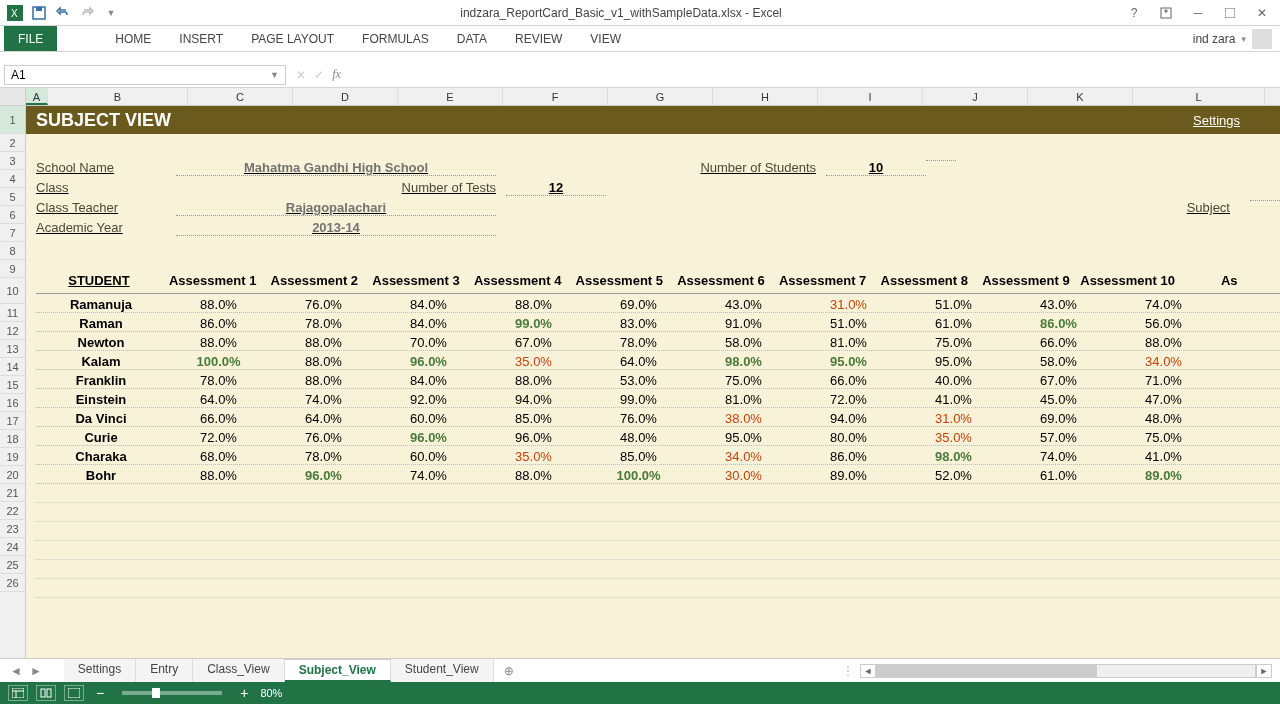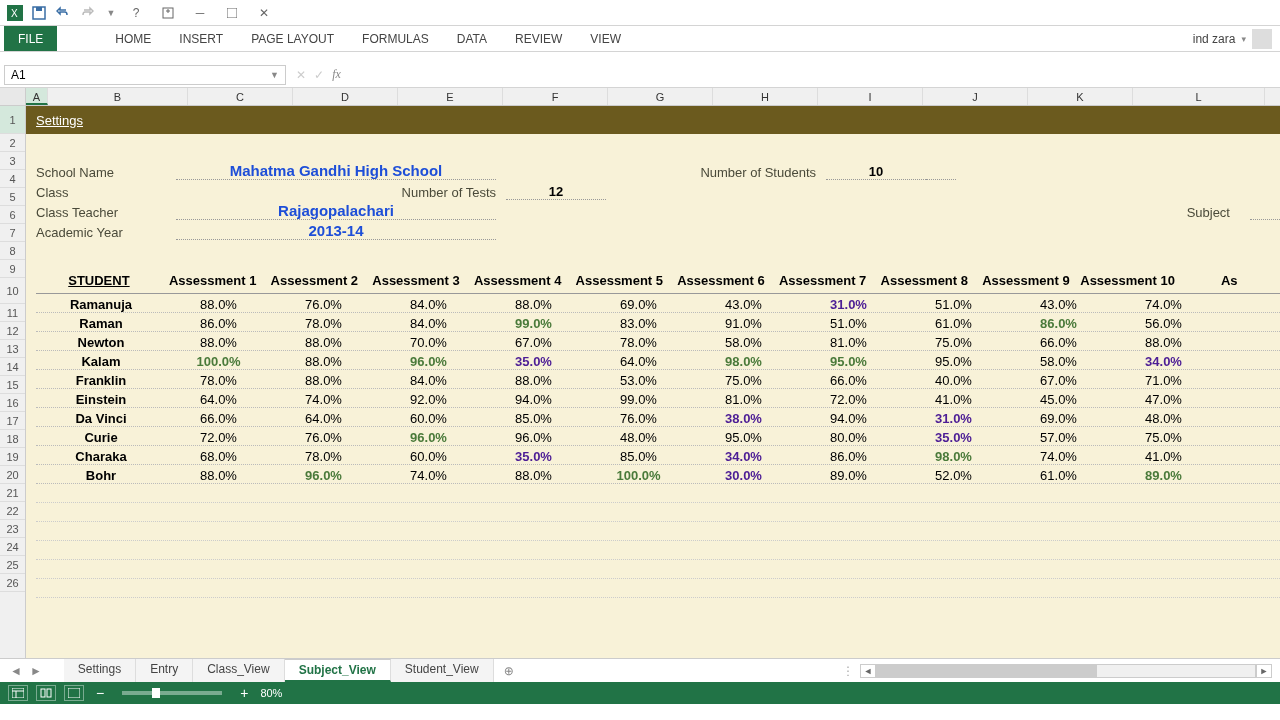--- a/index.html
+++ b/index.html
@@ -43,39 +43,39 @@
   
   .cells { flex: 1; position: relative; background: #f8f2d8; overflow: hidden; }
   
   
   .banner { height: 28px; background: #6b5a1e; color: #fff; display: flex; align-items: center; padding: 0 10px; font-size: 18px; font-weight: bold; }
   .banner-title { flex: 1; }
   .banner-link { color: #fff; text-decoration: underline; font-size: 13px; font-weight: normal; cursor: pointer; margin-right: 30px;}
   
   
   .info-area { padding: 8px 0 8px 10px; }
-  .info-row { display: flex; height: 20px; align-items: flex-end; }
+  .info-row { display: flex; height: 20px; align-items: flex-start; text-decoration: underline; }
   .info-label { width: 140px; color: #4a4a3a; font-size: 13px; }
-  .info-val { width: 320px; text-align: center; border-bottom: 1px dotted #999; font-size: 15px; color: #1d4ed8; }
+  .info-val { width: 320px; text-align: center; border-bottom: 1px dotted #999; font-size: 13px; color: #737373; }
   .info-val.bold { font-weight: bold; }
   .info-mid-label { width: 200px; text-align: right; margin-left: 130px; color: #4a4a3a; font-size: 13px; padding-right: 10px; }
   .info-mid-val { width: 100px; text-align: center; border-bottom: 1px dotted #999; font-weight: bold; font-size: 13px; }
   .info-right-label { flex: 1; text-align: right; color: #4a4a3a; font-size: 13px; padding-right: 20px; }
   .info-right-val { width: 30px; border-bottom: 1px dotted #999; }
   
   
   .grade-table { margin: 20px 0 0 10px; }
   .gt-header { display: flex; border-bottom: 1px solid #999; font-weight: bold; height: 26px; align-items: flex-end; padding-bottom: 5px;}
   .gt-header .gt-cell:first-child { text-decoration: underline; }
   .gt-row { display: flex; height: 19px; align-items: flex-end; border-bottom: 1px dotted #bbb; }
   .gt-cell { text-align: center; font-size: 13px; }
   .gt-cell.stu { width: 130px; font-weight: bold; text-align: center; }
   .gt-cell.assess { width: 105px; }
   .green { color: #4a7a3a; font-weight: bold; }
-  .red { color: #4c1d95; font-weight: bold; }
+  .red { color: #c2410c; font-weight: normal; }
   
   
   .empty-rows { margin-left:10px; }
   .empty-row { height: 19px; border-bottom: 1px dotted #ccc; }
   
   
   .tab-bar { height: 24px; background: #fff; border-top: 1px solid #ccc; display: flex; align-items: center; padding: 0 8px; }
   .tab-nav { display: flex; gap: 4px; color: #888; margin-right: 20px; }
   .tab-nav span { cursor: pointer; padding: 0 2px; }
   .sheet-tab { padding: 3px 14px; border-right: 1px solid #ddd; cursor: pointer; font-size: 12px; color: #444; background:#f4f4f4; }
@@ -118,20 +118,21 @@
           <path d="M10 4 L4 4 L4 2 L1 5 L4 8 L4 6 L9 6 Q11 6 11 9" fill="none" stroke="#3a6ea5" stroke-width="1.5"></path>
         </svg>
       </div>
     <div class="qat-icon">
         <svg width="14" height="14">
           <path d="M4 4 L10 4 L10 2 L13 5 L10 8 L10 6 L5 6 Q3 6 3 9" fill="none" stroke="#bbb" stroke-width="1.5"></path>
         </svg>
       </div>
     <div class="qat-icon" style="color:#888;font-size:9px;">▼</div>
   </div>
+  <div class="title-text">indzara_ReportCard_Basic_v1_withSampleData.xlsx - Excel</div>
   <div class="win-controls">
     <div class="win-btn">?</div>
     <div class="win-btn">
         <svg width="12" height="12">
           <rect x="1" y="1" width="10" height="10" fill="none" stroke="#666"></rect>
           <path d="M4 4 L8 4 M6 2 L6 6" stroke="#666"></path>
         </svg>
       </div>
     <div class="win-btn">─</div>
     <div class="win-btn">
@@ -216,20 +217,21 @@
       <div class="row-num">20</div>
       <div class="row-num">21</div>
       <div class="row-num">22</div>
       <div class="row-num">23</div>
       <div class="row-num">24</div>
       <div class="row-num">25</div>
       <div class="row-num">26</div>
     </div>
   <div class="cells">
     <div class="banner">
+      <span class="banner-title">SUBJECT VIEW</span>
       <span class="banner-link">Settings</span>
     </div>
     <div style="height:18px;"></div>
     <div class="info-area" id="info-area">
         <div class="info-row">
           <div class="info-label">School Name</div>
           <div class="info-val bold">Mahatma Gandhi High School</div>
           <div class="info-mid-label">Number of Students</div>
           <div class="info-mid-val">10</div>
           <div class="info-right-val"></div>

